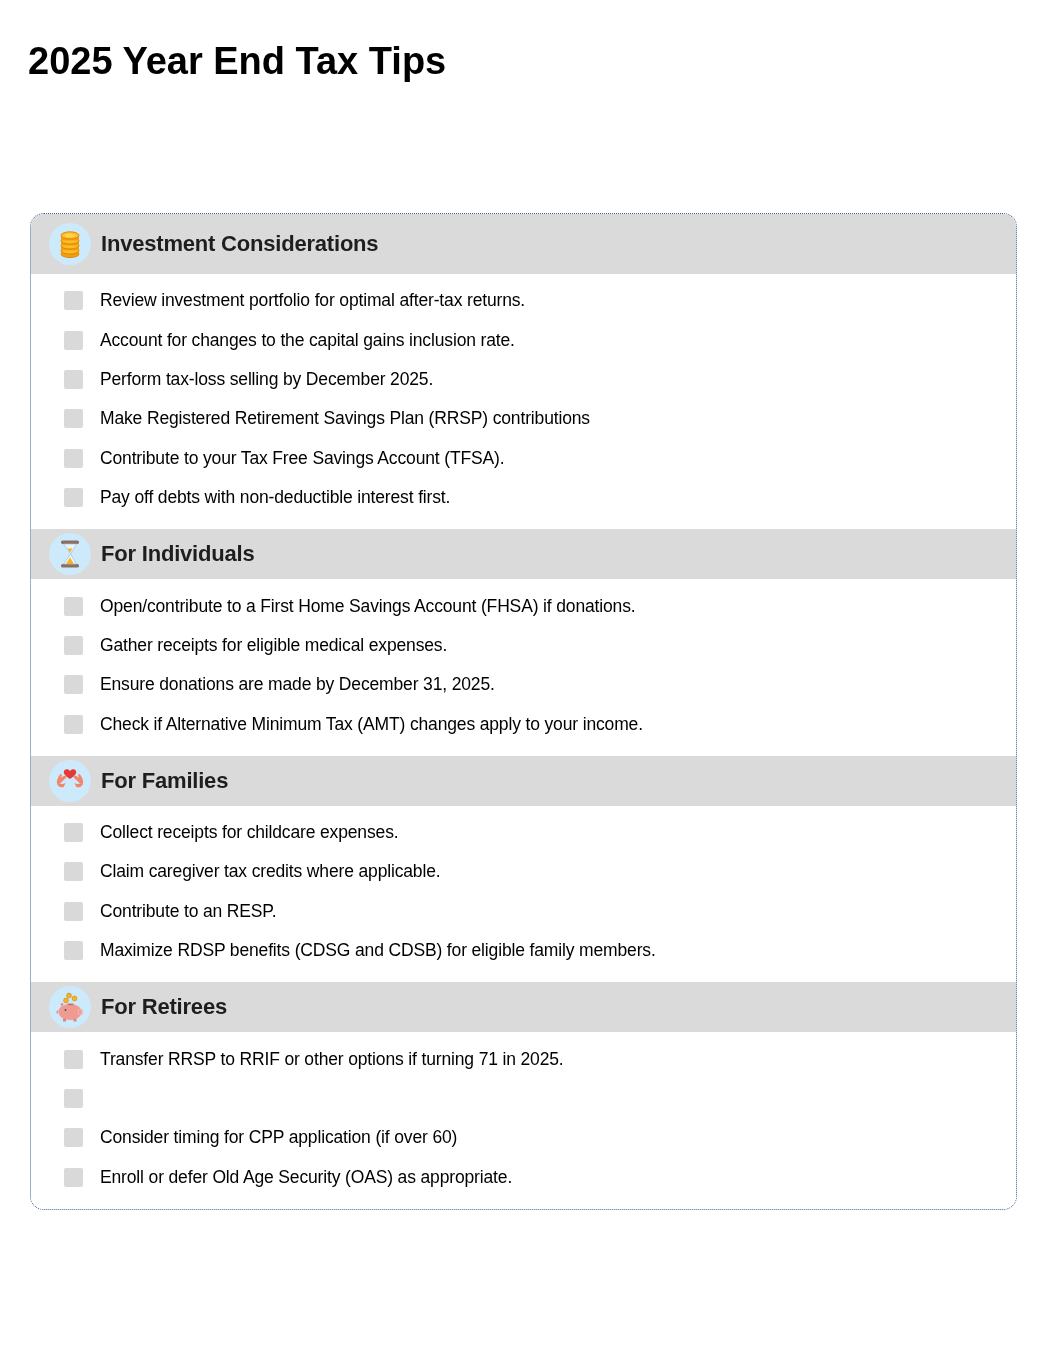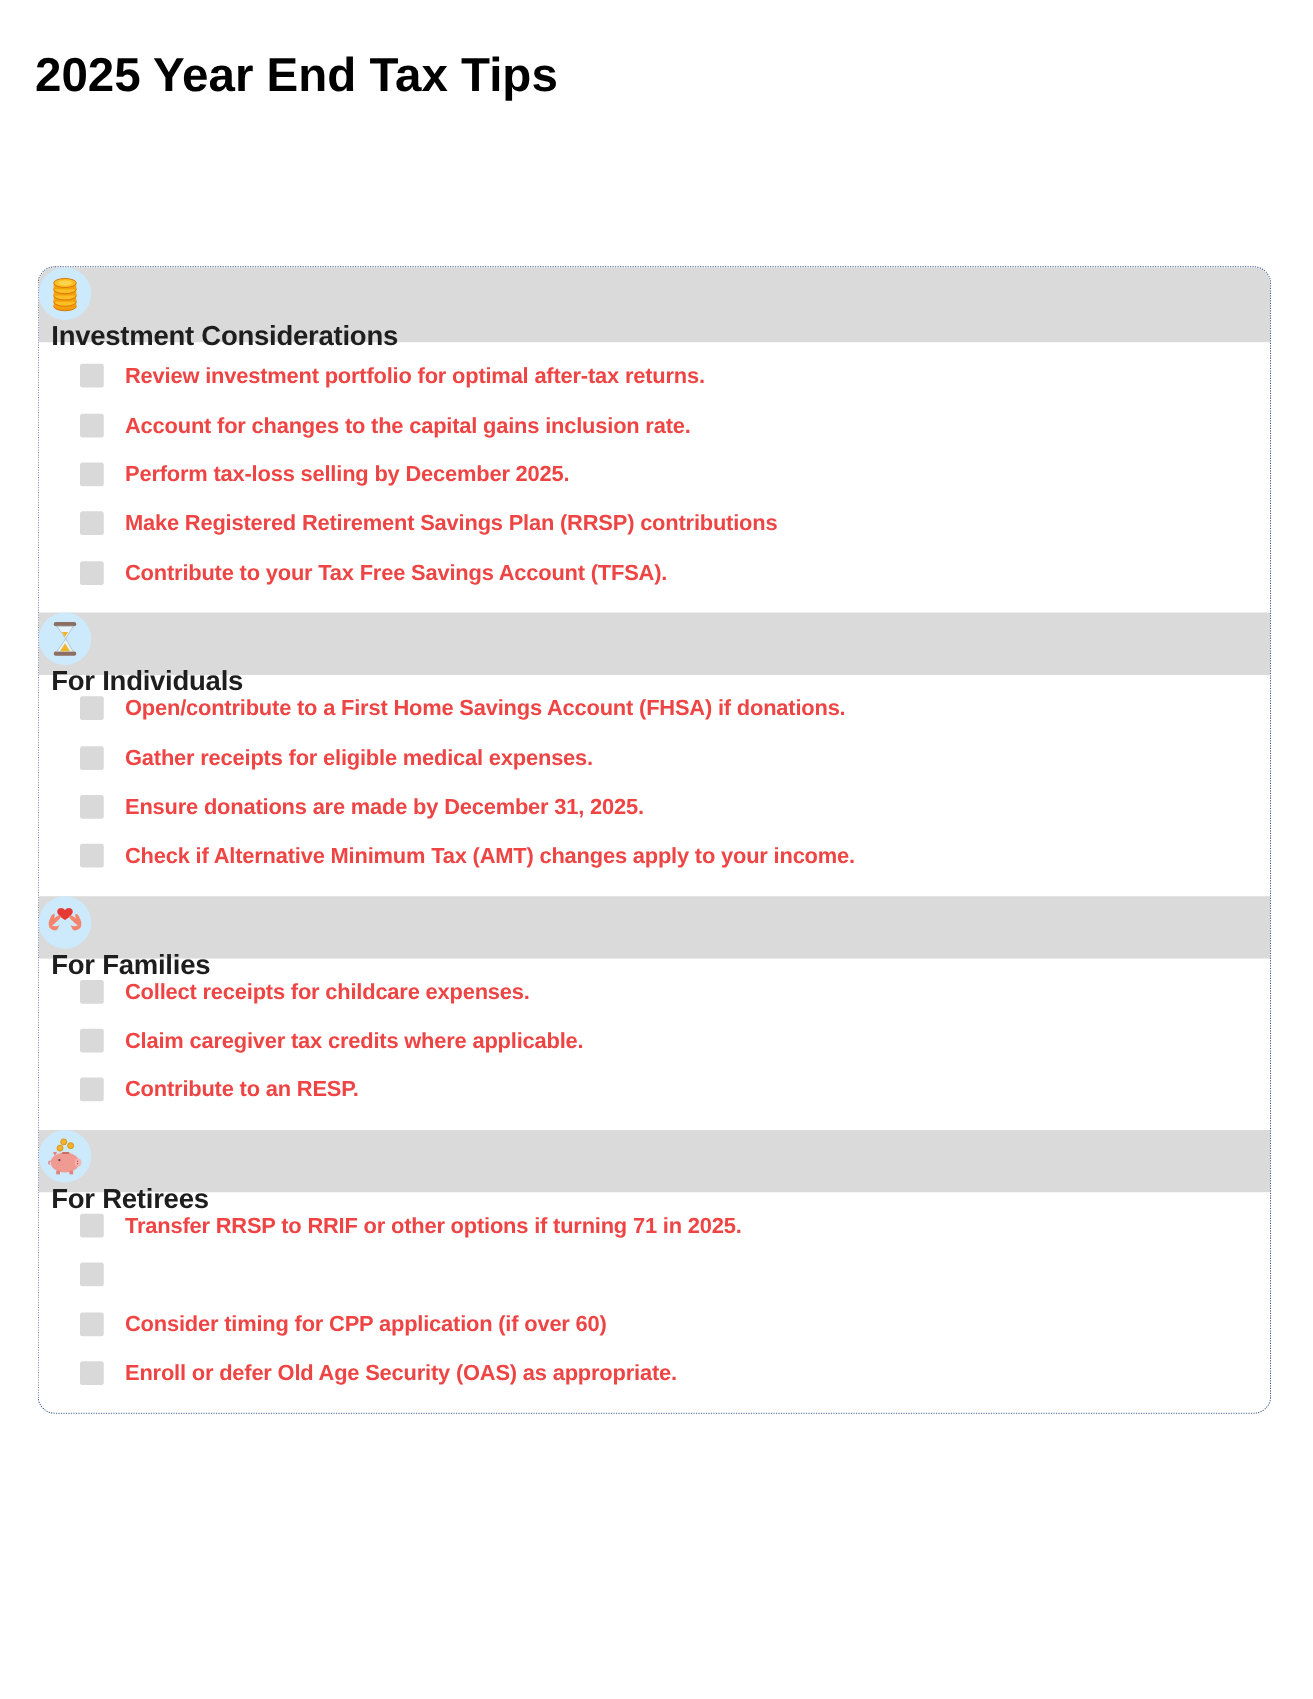--- a/index.html
+++ b/index.html
@@ -27,23 +27,24 @@
     top: 213px;
     width: 987px;
     border: 1px dotted #3f5e92;
     border-radius: 14px;
     overflow: hidden;
     background: #ffffff;
     box-sizing: border-box;
   }
   .section-header {
     display: flex;
+    align-items: center;
     background: #dadada;
     height: 50px;
-    flex-direction: column;
+    padding-left: 18px;
   }
   .section:first-child .section-header {
     height: 60px;
   }
   .icon-circle {
     width: 42px;
     height: 42px;
     border-radius: 50%;
     background: #cdeafc;
     display: flex;
@@ -75,24 +76,23 @@
     height: 19px;
     background: #d9d9d9;
     border-radius: 2px;
     margin-left: 33px;
     flex: 0 0 19px;
     cursor: pointer;
   }
   .item-label {
     margin-left: 17px;
     font-size: 17.5px;
-    color: #ef4444;
+    color: #000000;
     letter-spacing: -0.15px;
     white-space: nowrap;
-    font-weight: bold;
   }
 </style>
 </head>
 <body>
 
 <h1 class="page-title">2025 Year End Tax Tips</h1>
 
 <div class="card" id="card">
     <div class="section">
       <div class="section-header">
@@ -128,20 +128,24 @@
           <span class="item-label">Perform tax-loss selling by December 2025.</span>
         </li>
         <li>
           <span class="checkbox"></span>
           <span class="item-label">Make Registered Retirement Savings Plan (RRSP) contributions</span>
         </li>
         <li>
           <span class="checkbox"></span>
           <span class="item-label">Contribute to your Tax Free Savings Account (TFSA).</span>
         </li>
+        <li>
+          <span class="checkbox"></span>
+          <span class="item-label">Pay off debts with non-deductible interest first.</span>
+        </li>
       </ul>
     </div>
     <div class="section">
       <div class="section-header">
         <span class="icon-circle">
           <svg width="42" height="42" viewBox="0 0 42 42">
             <rect x="12" y="7.5" width="18" height="3.4" rx="1.6" fill="#8d6e63"></rect>
             <rect x="12" y="31.1" width="18" height="3.4" rx="1.6" fill="#8d6e63"></rect>
             <path d="M14.5 11 h13 L21.6 21 Z" fill="#e8f4fd" stroke="#b0bec5" stroke-width="0.7"></path>
             <path d="M21.6 21 L14.5 31.1 h13 Z" fill="#e8f4fd" stroke="#b0bec5" stroke-width="0.7"></path>
@@ -188,20 +192,24 @@
           <span class="checkbox"></span>
           <span class="item-label">Collect receipts for childcare expenses.</span>
         </li>
         <li>
           <span class="checkbox"></span>
           <span class="item-label">Claim caregiver tax credits where applicable.</span>
         </li>
         <li>
           <span class="checkbox"></span>
           <span class="item-label">Contribute to an RESP.</span>
+        </li>
+        <li>
+          <span class="checkbox"></span>
+          <span class="item-label">Maximize RDSP benefits (CDSG and CDSB) for eligible family members.</span>
         </li>
       </ul>
     </div>
     <div class="section">
       <div class="section-header">
         <span class="icon-circle">
           <svg width="42" height="42" viewBox="0 0 42 42">
             <circle cx="20" cy="9.5" r="2.4" fill="#f3b229" stroke="#d78f10" stroke-width="0.7"></circle>
             <circle cx="25.5" cy="12.5" r="2.4" fill="#f3b229" stroke="#d78f10" stroke-width="0.7"></circle>
             <circle cx="17" cy="14.5" r="2.4" fill="#f3b229" stroke="#d78f10" stroke-width="0.7"></circle>

